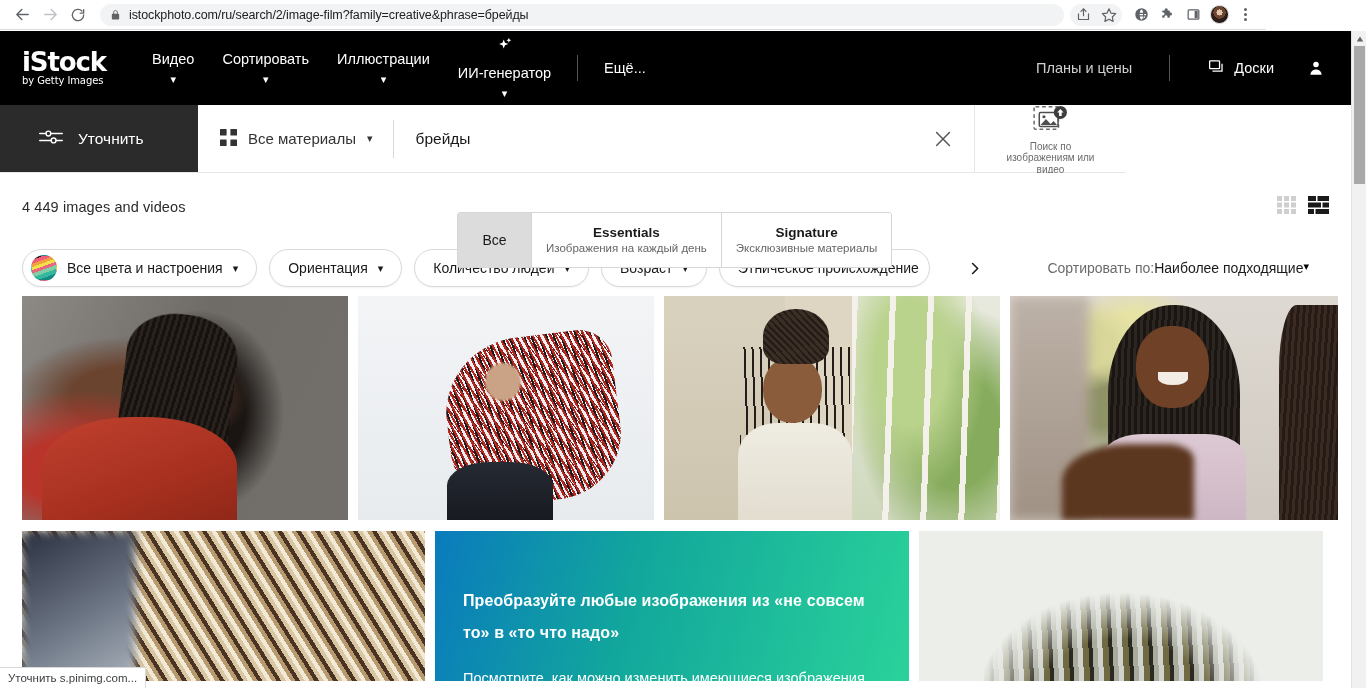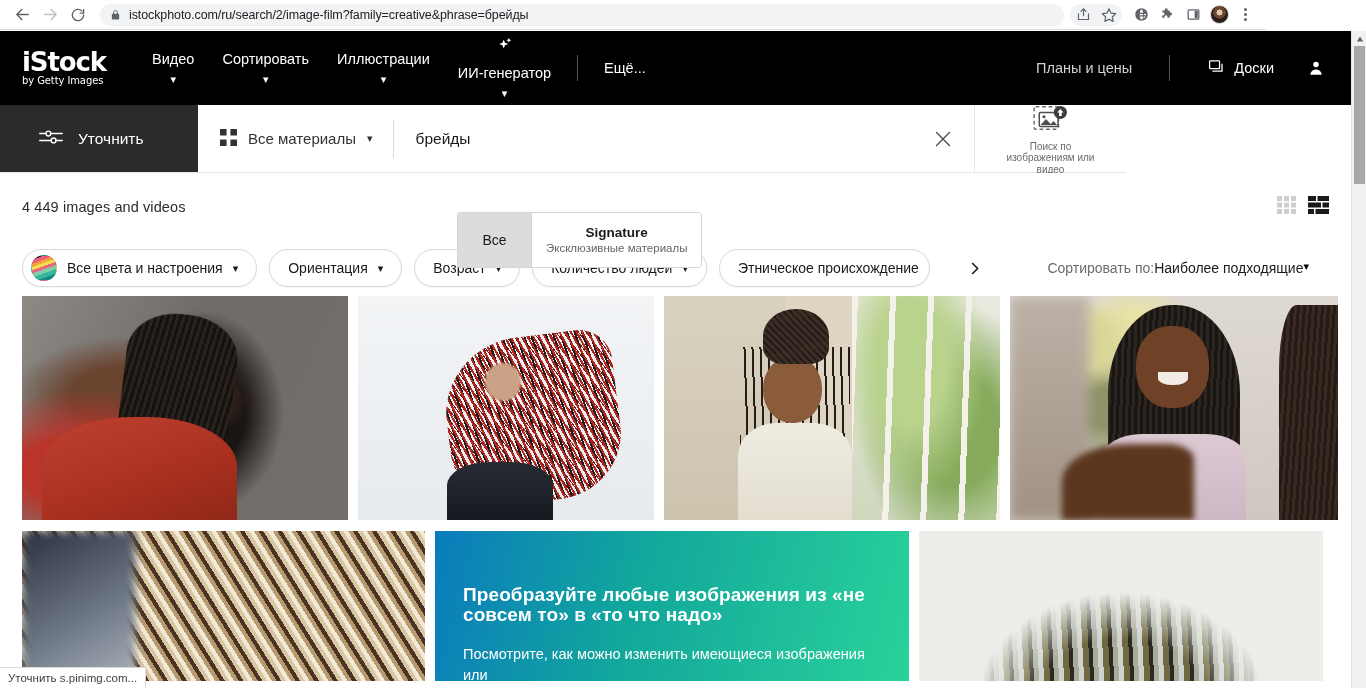--- a/index.html
+++ b/index.html
@@ -530,23 +530,23 @@
 
   
   .promo {
     background: linear-gradient(105deg, #0a7bbd 0%, #12a79c 42%, #2ad29a 100%);
     color: #ffffff;
     position: relative;
     overflow: hidden;
   }
   .promo-inner { padding: 54px 40px 0 28px; }
   .promo h2 {
-    font-size: 19px;
+    font-size: 16px;
     font-weight: bold;
-    line-height: 20px;
+    line-height: 32px;
     max-width: 420px;
     letter-spacing: 0.1px;
   }
   .promo p {
     margin-top: 19px;
     font-size: 14.5px;
     line-height: 21px;
     max-width: 440px;
   }
 
@@ -780,41 +780,45 @@
         </svg>
       </div>
     </div>
   </div>
 
   <div class="seg">
     <div class="seg-tab active">
       <div class="seg-title plain">Все</div>
     </div>
     <div class="seg-tab">
+      <div class="seg-title">Essentials</div>
+      <div class="seg-sub">Изображения на каждый день</div>
+    </div>
+    <div class="seg-tab">
       <div class="seg-title">Signature</div>
       <div class="seg-sub">Эксклюзивные материалы</div>
     </div>
   </div>
 
   <div class="filters">
     <div class="pill with-swatch">
       <span class="swatch"></span>
       <span>Все цвета и настроения</span>
       <span class="caret">▾</span>
     </div>
     <div class="pill">
       <span>Ориентация</span>
       <span class="caret">▾</span>
     </div>
     <div class="pill">
+      <span>Количество людей</span>
+      <span class="caret">▾</span>
+    </div>
+    <div class="pill">
       <span>Возраст</span>
-      <span class="caret">▾</span>
-    </div>
-    <div class="pill">
-      <span>Количество людей</span>
       <span class="caret">▾</span>
     </div>
     <div class="pill pill-clip">
       <span>Этническое происхождение</span>
       <span class="caret">▾</span>
     </div>
     <div class="filters-arrow">
       <svg width="15" height="15" viewBox="0 0 24 24" fill="none" stroke="#1a1a1a" stroke-width="2.6" stroke-linecap="round" stroke-linejoin="round">
           <polyline points="9 4 17 12 9 20"></polyline>
         </svg>

